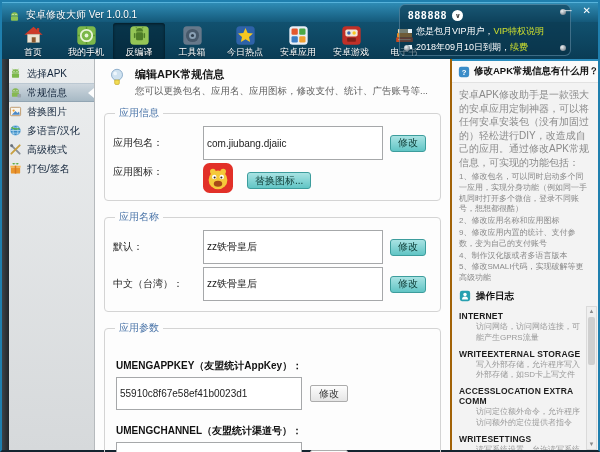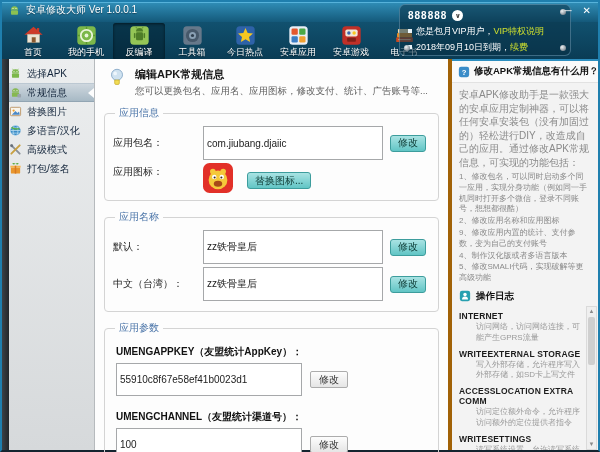--- a/index.html
+++ b/index.html
@@ -2,21 +2,21 @@
 <html><head>
 <meta charset="utf-8">
 <style>
 *{margin:0;padding:0;box-sizing:border-box}
 html,body{background:#fff}
 body{width:600px;height:452px;overflow:hidden;font-family:"Liberation Sans","DejaVu Sans",sans-serif}
 .window{width:600px;height:452px;position:relative;display:flex;flex-direction:column;
   border:2px solid #1f7fae;border-bottom-color:#14242f;background:#fff}
 
 .titlebar{height:20px;flex:none;background:linear-gradient(#2f8cb5,#14597a);border-top:1px solid #56b2da;
-  display:flex;align-items:flex-start;gap:5px;padding:0 6px}
+  display:flex;align-items:flex-end;gap:5px;padding:0 6px}
 .app-logo{width:13px;height:13px;flex:none}
 .title{color:#fff;font-size:10px;text-shadow:0 1px 1px rgba(0,0,0,.4);white-space:nowrap}
 .win-controls{position:absolute;top:4px;right:7px;display:flex;gap:11px;z-index:40}
 .win-btn{color:#fff;font-size:10px;line-height:10px;cursor:pointer;font-weight:bold}
 
 .toolbar{height:37px;flex:none;background:linear-gradient(#11516f,#0a3c55);display:flex;align-items:flex-start;
   gap:1px;padding:1px 0 0 5px}
 .tb-item{width:52px;display:flex;flex-direction:column;align-items:center;padding:2px 0 1px;border-radius:3px;cursor:pointer}
 .tb-item.active{background:rgba(0,25,40,.5);box-shadow:inset 0 1px 3px rgba(0,0,0,.55)}
 .tb-icon{height:21px}
@@ -37,41 +37,41 @@
 .bodyarea{flex:1;display:flex;min-height:0}
 .rail{width:7px;flex:none;background:linear-gradient(90deg,#3c4146,#22262a)}
 .sidebar{width:86px;flex:none;background:linear-gradient(#eceeef,#d6d9db);border-right:1px solid #b6babd;padding-top:5px}
 .sb-item{height:19px;display:flex;align-items:center;gap:5px;font-size:10px;color:#12243a;
   position:relative;cursor:pointer;white-space:nowrap}
 .sb-item svg{width:13px;height:13px;flex:none}
 .sb-item.active{background:linear-gradient(#ced7de,#a7b9c5);border-top:1px solid #bcc8d2;border-bottom:1px solid #92a5b3}
 .sb-item.active::after{content:"";position:absolute;right:0;top:50%;margin-top:-5px;
   border:5px solid transparent;border-right:6px solid #fdfdfd;border-left:none}
 
-.main{width:357px;flex:none;background:#fdfdfd;border-right:4px solid #a16207;padding:5px 9px 8px;
+.main{width:357px;flex:none;background:#fdfdfd;border-right:2px solid #a16207;padding:5px 9px 8px;
   display:flex;flex-direction:column}
 .m-head{display:flex;gap:7px;padding:3px 2px 8px;flex:none}
 .m-head svg{width:22px;height:22px;flex:none}
 .m-title{font-size:11px;font-weight:bold;color:#1a1a1a}
 .m-sub{font-size:9.5px;color:#606060;margin-top:3px}
 .grp{border:1px solid #d4d4d4;border-radius:4px;margin-bottom:9px;padding:3px 8px 7px;flex:none}
 .grp legend{color:#4a74a8;font-size:10px;padding:0 4px;margin-left:2px}
 .grp.fill{flex:1;margin-bottom:0}
 .frow{display:flex;align-items:center;margin:3px 0}
 .flabel{width:90px;text-align:left;font-size:10px;color:#222;padding-right:5px;flex:none;white-space:nowrap}
 .finput{width:180px;height:17px;border:1px solid #a6a8aa;font-size:10px;padding:16px 3px;background:#fff;color:#222;font-family:inherit}
 .btn-teal{margin-left:7px;height:17px;padding:0 7px;background:linear-gradient(#a9e3e3,#61c5c5);
   border:1px solid #3d9d9d;border-radius:3px;font-size:10px;color:#0c3a34;cursor:pointer;font-family:inherit;white-space:nowrap}
 .btn-gray{margin-left:8px;height:17px;padding:0 8px;background:linear-gradient(#fdfdfd,#e5e5e5);
   border:1px solid #acacac;border-radius:2px;font-size:10px;color:#333;cursor:pointer;font-family:inherit}
 .icon-row{display:flex;align-items:flex-start;margin:2px 0 0}
 .app-icon{width:30px;height:30px;flex:none}
 .app-icon svg{width:30px;height:30px;display:block}
 .rep-btn{margin:9px 0 0 14px}
-.p-label{font-size:10px;font-weight:bold;color:#111;margin:7px 0 4px 3px}
+.p-label{font-size:10px;font-weight:bold;color:#111;margin:21px 0 4px 3px}
 .p-row{display:flex;align-items:center;margin-left:3px}
 .p-input{width:186px;height:33px;border:1px solid #a6a8aa;font-size:10px;padding:0 3px;color:#222;font-family:inherit}
 
 .help{flex:1;background:#f3f3f3;display:flex;flex-direction:column;overflow:hidden;min-width:0}
 .h-head{border-top:2px solid #2e8fc0;background:#fafafa;border-bottom:1px solid #e2e2e2;padding:4px 6px;
   display:flex;align-items:center;gap:4px;font-size:9.5px;font-weight:bold;color:#111;flex:none;white-space:nowrap}
 .h-head svg{width:12px;height:12px;flex:none}
 .h-intro{color:#8a8a8a;font-size:10px;line-height:1.35;padding:5px 7px 2px}
 .h-item{color:#8a8a8a;font-size:8px;line-height:1.35;padding:0 7px;margin-top:1px}
 .log-head{display:flex;align-items:center;gap:5px;font-size:9.5px;font-weight:bold;color:#111;padding:6px 7px 3px;flex:none}

